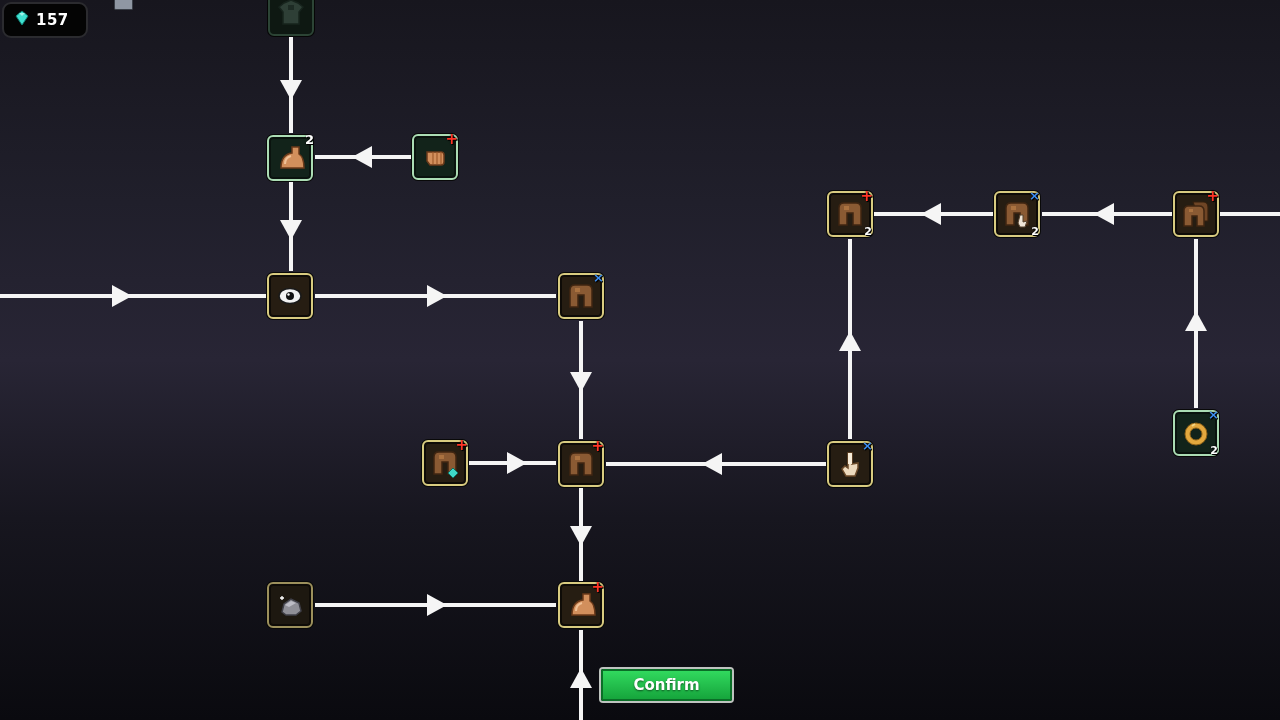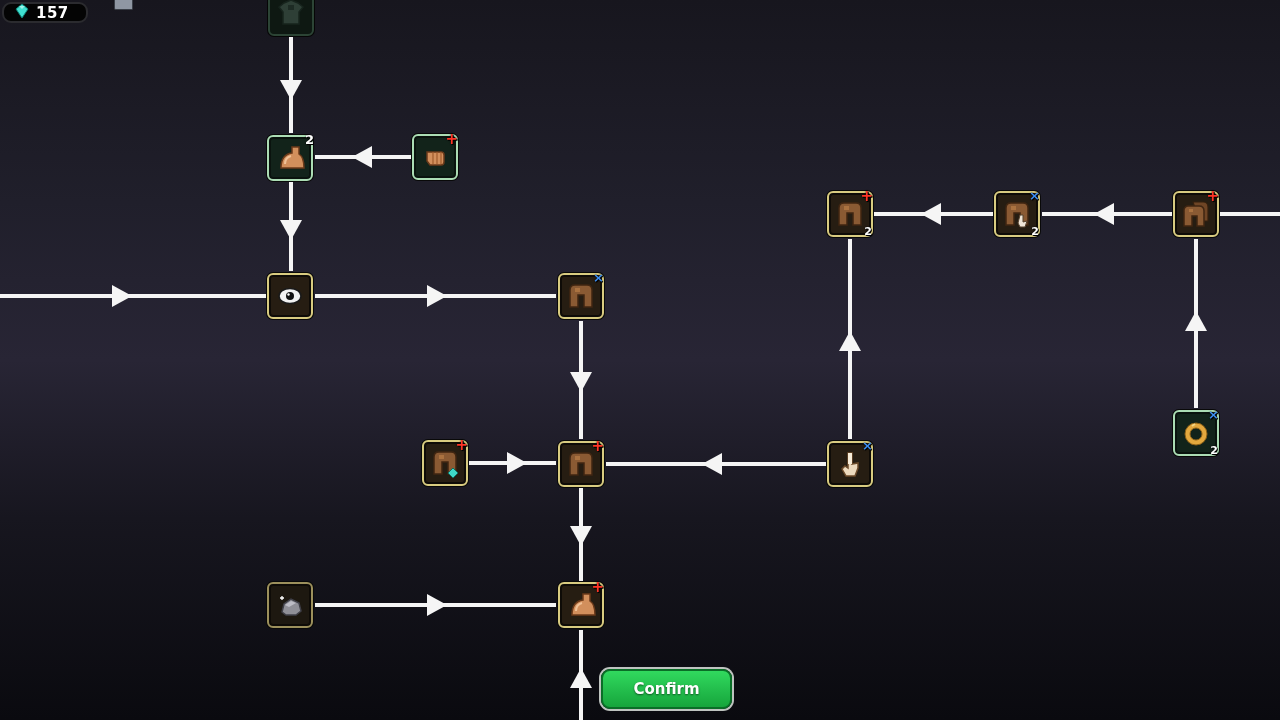--- a/index.html
+++ b/index.html
@@ -20,34 +20,34 @@
   .frame-dark{border:2px solid #2c4435;background:#0e1812;box-shadow:0 0 0 1px #060606;}
   .node .icon{width:32px;height:32px;display:block;}
   .node .icon svg{width:32px;height:32px;display:block;image-rendering:pixelated;}
   .badge{position:absolute;font-weight:bold;line-height:1;pointer-events:none;}
   .badge.plus{top:-4px;right:-2px;color:#ff3526;font-size:15px;text-shadow:0 0 2px #000,1px 1px 0 #000;}
   .badge.x{top:-4px;right:-2px;color:#3b8df0;font-size:13px;text-shadow:0 0 2px #000,1px 1px 0 #000;}
   .count{position:absolute;color:#fff;font-weight:bold;text-shadow:1px 1px 0 #000,0 0 2px #000;pointer-events:none;}
   .count.tr{top:-5px;right:-3px;font-size:13px;}
   .count.br{bottom:-3px;right:-1px;font-size:11px;}
   .currency{
-    position:absolute;left:2px;top:2px;height:21px;min-width:86px;z-index:5;box-sizing:border-box;
+    position:absolute;left:2px;top:2px;height:36px;min-width:86px;z-index:5;box-sizing:border-box;
     background:#040404;border:2px solid #2b2b2f;border-radius:9px;
     display:flex;align-items:center;gap:6px;padding:0 10px;
   }
   .currency .cur-val{color:#fff;font-weight:bold;font-size:15px;letter-spacing:.5px;}
   .top-icon{
     position:absolute;left:114px;top:0;width:17px;height:9px;z-index:5;
     background:#8f97a3;border:1px solid #3a3f47;border-top:none;
     border-bottom-left-radius:2px;border-bottom-right-radius:2px;
   }
   .confirm{
-    position:absolute;left:601px;top:669px;width:131px;height:40px;z-index:6;
+    position:absolute;left:601px;top:669px;width:131px;height:32px;z-index:6;
     background:linear-gradient(180deg,#31d95e,#16a53c);
-    border:2px solid #0a6e27;border-radius:9px;
+    border:2px solid #0a6e27;border-radius:2px;
     box-shadow:0 0 0 2px rgba(222,228,222,.85);
     color:#fff;font-family:"DejaVu Sans",sans-serif;font-weight:bold;font-size:15px;
     text-shadow:0 1px 2px rgba(0,0,0,.55);cursor:pointer;
   }
 </style>
 </head>
 <body>
 
 <div class="screen">
   <div class="edges" id="edges"><svg width="1280" height="720" viewBox="0 0 1280 720" xmlns="http://www.w3.org/2000/svg">

